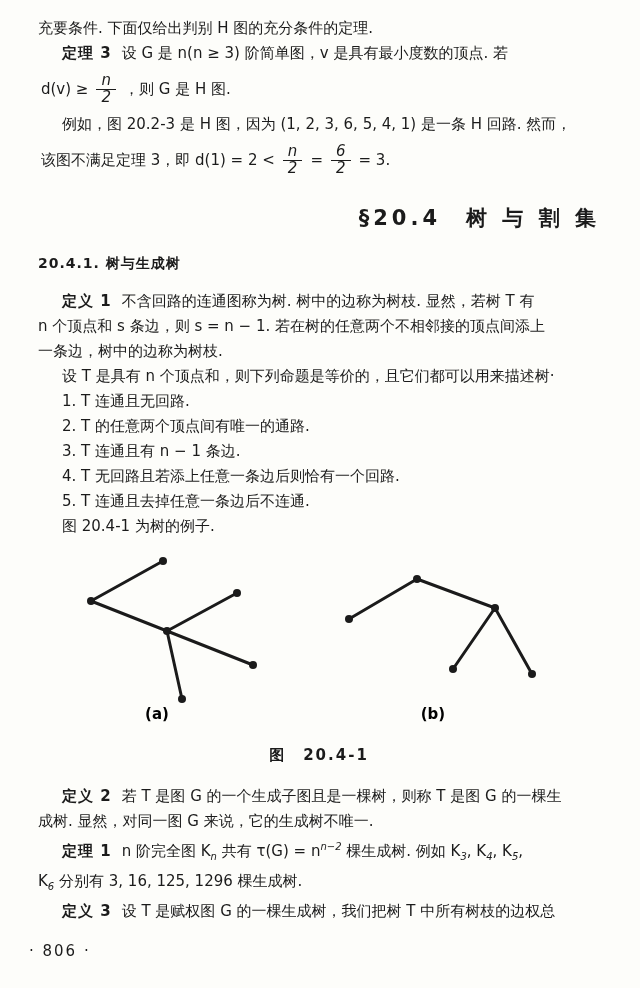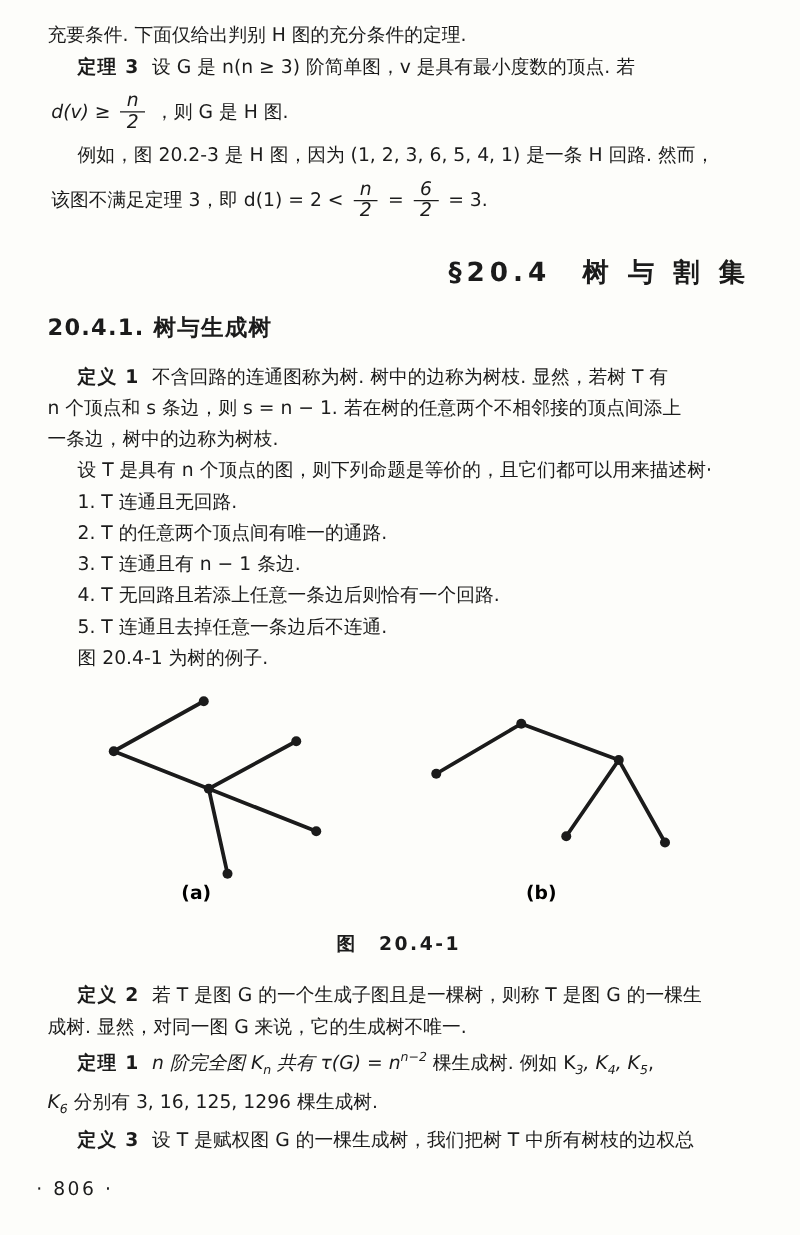--- a/index.html
+++ b/index.html
@@ -11,40 +11,40 @@
     color:#1b1b1b;
     font-family:"DejaVu Sans","Liberation Sans",sans-serif;
     font-size:15px;
     box-sizing:border-box;
     padding:16px 40px 0 38px;
     overflow:hidden;
   }
   p { margin:0; line-height:25px; }
   .ind { text-indent:24px; }
   .lbl { font-weight:bold; letter-spacing:1px; margin-right:10px; }
-  .math { font-style:italic; }
+  .math { }
 
   .formula-line {
     display:flex; align-items:center;
     height:46px; line-height:normal;
   }
   .frac {
     display:inline-flex; flex-direction:column; align-items:center;
     vertical-align:middle; margin:0 5px; font-style:italic; line-height:1.05;
   }
   .frac .num { border-bottom:1.6px solid #1b1b1b; padding:0 5px; }
   .frac .den { padding:0 5px; }
   .fx { margin:0 3px; }
 
   .section-heading {
     text-align:right; font-weight:bold; font-size:21px;
     letter-spacing:4px; margin:20px 0 16px; line-height:30px;
   }
   .sub-heading {
-    font-weight:bold; font-size:18px; letter-spacing:1px;
+    font-weight:bold; font-size:14px; letter-spacing:1px;
     margin:4px 0 12px; line-height:28px;
   }
 
   .figure { position:relative; width:640px; height:200px; margin-left:-38px; }
   .figure svg { display:block; }
   .figure line { stroke:#1b1b1b; stroke-width:3; stroke-linecap:round; }
   .figure circle { fill:#1b1b1b; }
   .fig-label { font-weight:bold; font-size:15px; }
   .caption { text-align:center; letter-spacing:2px; margin:4px 0 16px;font-weight:bold; }
 
@@ -89,21 +89,21 @@
   </div>
 
   <div class="section-heading">§20.4　树 与 割 集</div>
 
   <div class="sub-heading">20.4.1. 树与生成树</div>
 
   <p class="ind"><span class="lbl">定义 1</span><span>不含回路的连通图称为树. 树中的边称为树枝. 显然，若树 T 有</span></p>
   <p>n 个顶点和 s 条边，则 s = n − 1. 若在树的任意两个不相邻接的顶点间添上</p>
   <p>一条边，树中的边称为树枝.</p>
 
-  <p class="ind">设 T 是具有 n 个顶点的图，则下列命题是等价的，且它们都可以用来描述树·</p>
+  <p class="ind">设 T 是具有 n 个顶点和，则下列命题是等价的，且它们都可以用来描述树·</p>
   <p class="ind">1.  T 连通且无回路.</p>
   <p class="ind">2.  T 的任意两个顶点间有唯一的通路.</p>
   <p class="ind">3.  T 连通且有 n − 1 条边.</p>
   <p class="ind">4.  T 无回路且若添上任意一条边后则恰有一个回路.</p>
   <p class="ind">5.  T 连通且去掉任意一条边后不连通.</p>
   <p class="ind">图 20.4-1 为树的例子.</p>
 
   <div class="figure">
     <svg width="640" height="200" viewBox="0 0 640 200">
       <g>

